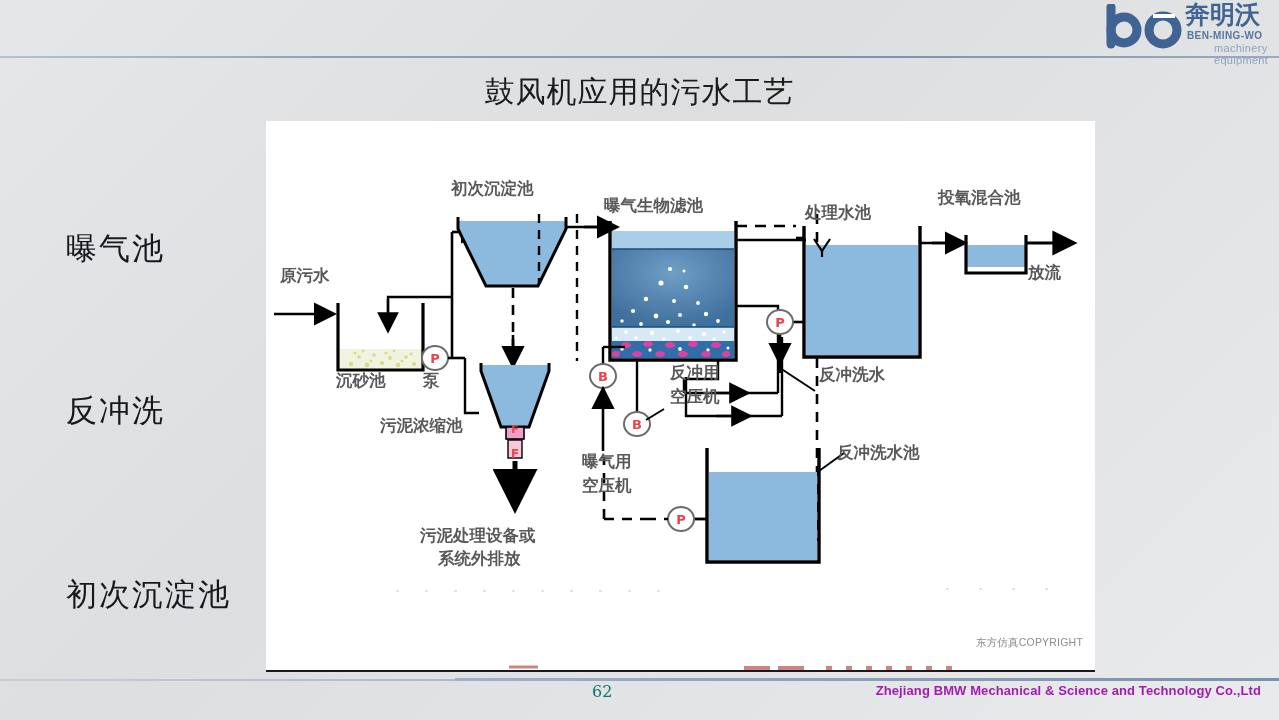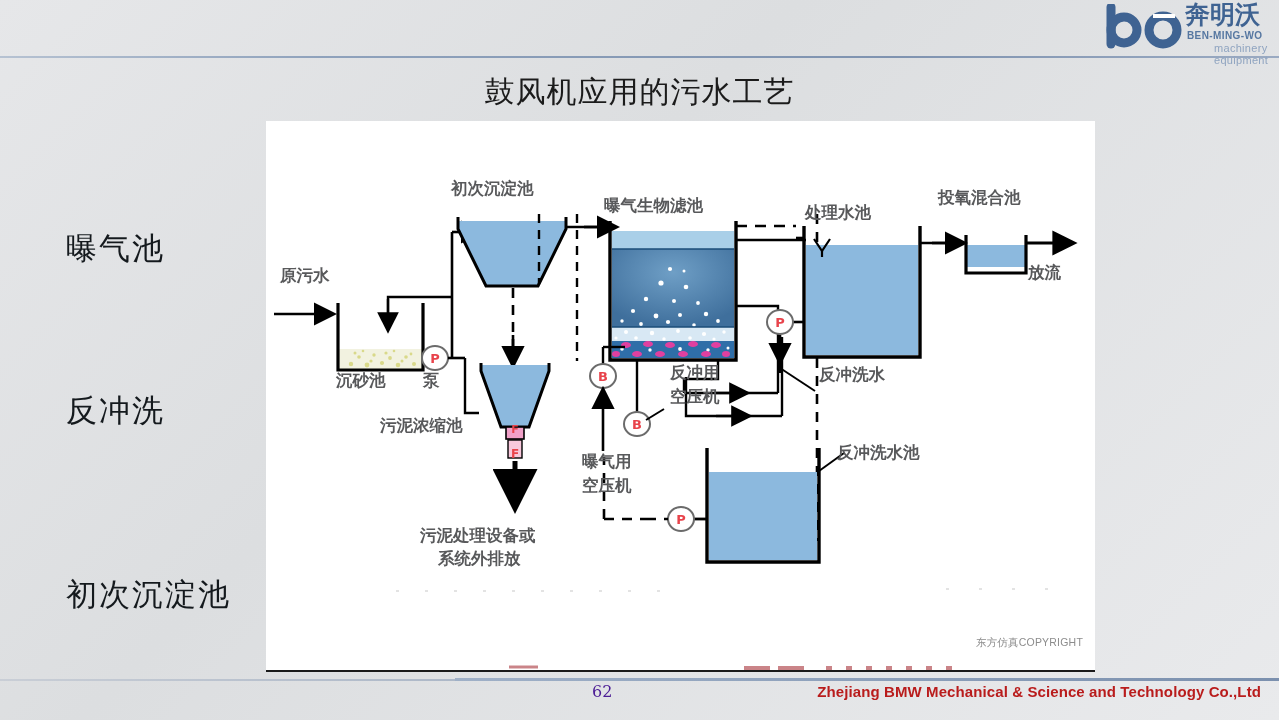--- a/index.html
+++ b/index.html
@@ -38,24 +38,24 @@
   #diagram svg{display:block;}
   #watermark{position:absolute;right:12px;bottom:22px;font-size:10.5px;
     color:#8c8c8c;font-family:"Liberation Sans",sans-serif;letter-spacing:0.2px;
     filter:blur(0.25px);margin-left:36px;}
 
   
   #foot-rule{position:absolute;left:0;top:679px;width:1279px;height:2px;
     background:linear-gradient(90deg,#c9ced6 0%,#a9b5c6 40%,#8ea0bb 75%,#b6c0cf 100%);}
   #foot-rule2{position:absolute;left:455px;top:678px;width:824px;height:3px;
     background:linear-gradient(90deg,#9fb0c7,#7b90ae);}
-  #page-num{position:absolute;left:592px;top:682px;font-size:16px;color:#4c1d95;
+  #page-num{position:absolute;left:592px;top:682px;font-size:16px;color:#0f766e;
     font-family:"DejaVu Serif",serif;}
-  #company{position:absolute;right:18px;top:683px;font-size:15px;font-weight:bold;
-    color:#b91c1c;letter-spacing:0.1px;}
+  #company{position:absolute;right:18px;top:683px;font-size:13px;font-weight:bold;
+    color:#a21caf;letter-spacing:0.1px;}
   .dg-label{font-family:"DejaVu Sans",sans-serif;font-weight:bold;fill:#58595b;}
   .dg-tag{font-family:"DejaVu Sans",sans-serif;font-weight:bold;fill:#e8434b;}
 </style>
 </head>
 <body>
 
 <div id="top-rule"></div>
 
 <div id="logo">
   <svg id="logo-bo" viewBox="0 0 86 46">

